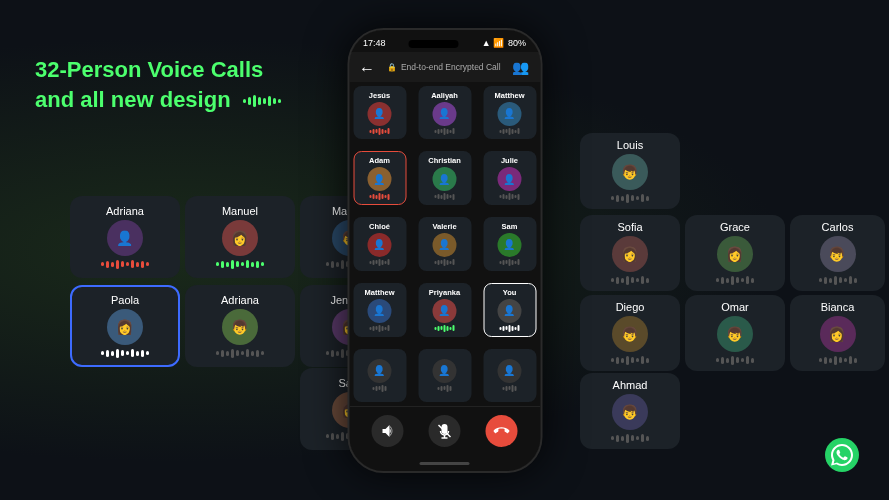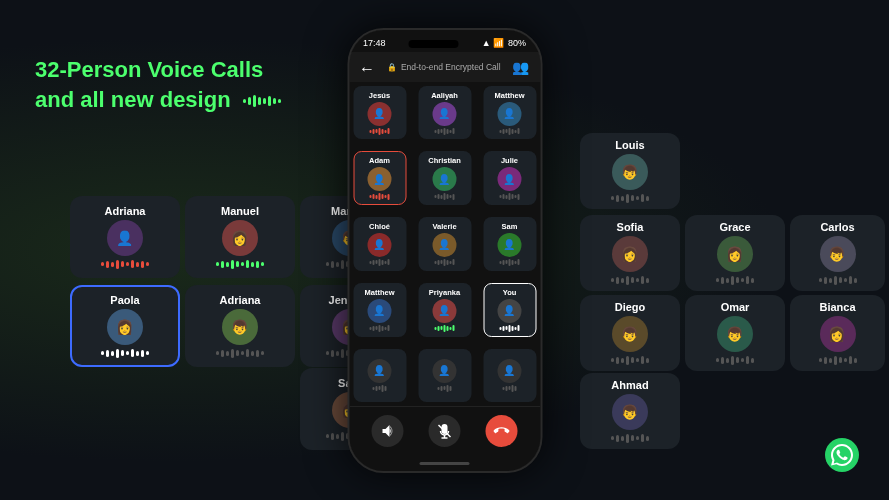--- a/index.html
+++ b/index.html
@@ -51,21 +51,21 @@
       align-items: center;
       justify-content: center;
       padding: 6px;
     }
     .participant-card.paola-border {
       border: 2px solid #3d6bff;
     }
 
     .card-name {
       font-size: 11px;
-      font-weight: 700;
+      font-weight: 400;
       color: #fff;
       margin-bottom: 3px;
     }
     .card-avatar {
       width: 36px;
       height: 36px;
       border-radius: 50%;
       background: #333;
       margin-bottom: 3px;
       overflow: hidden;

